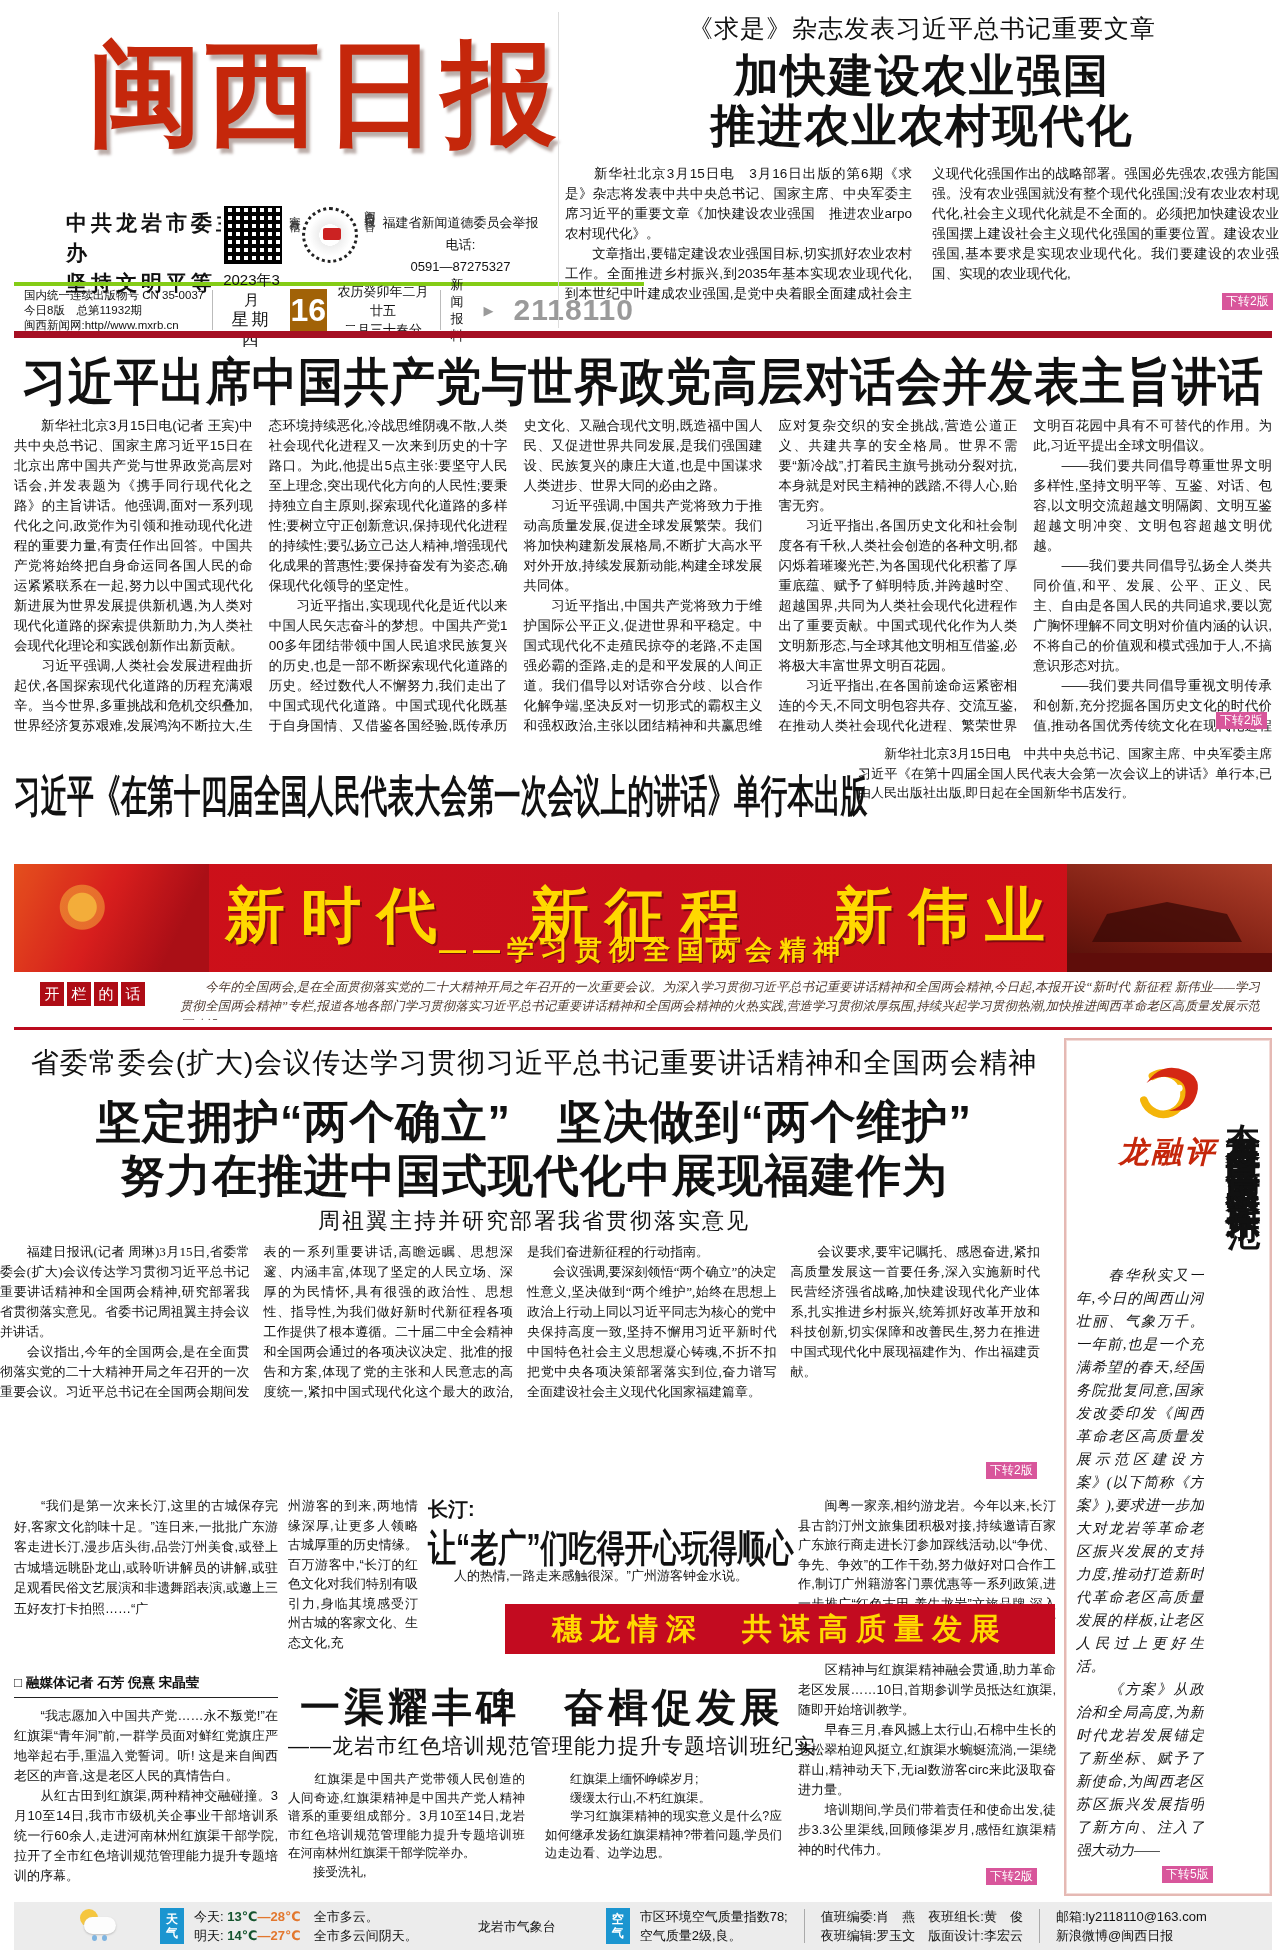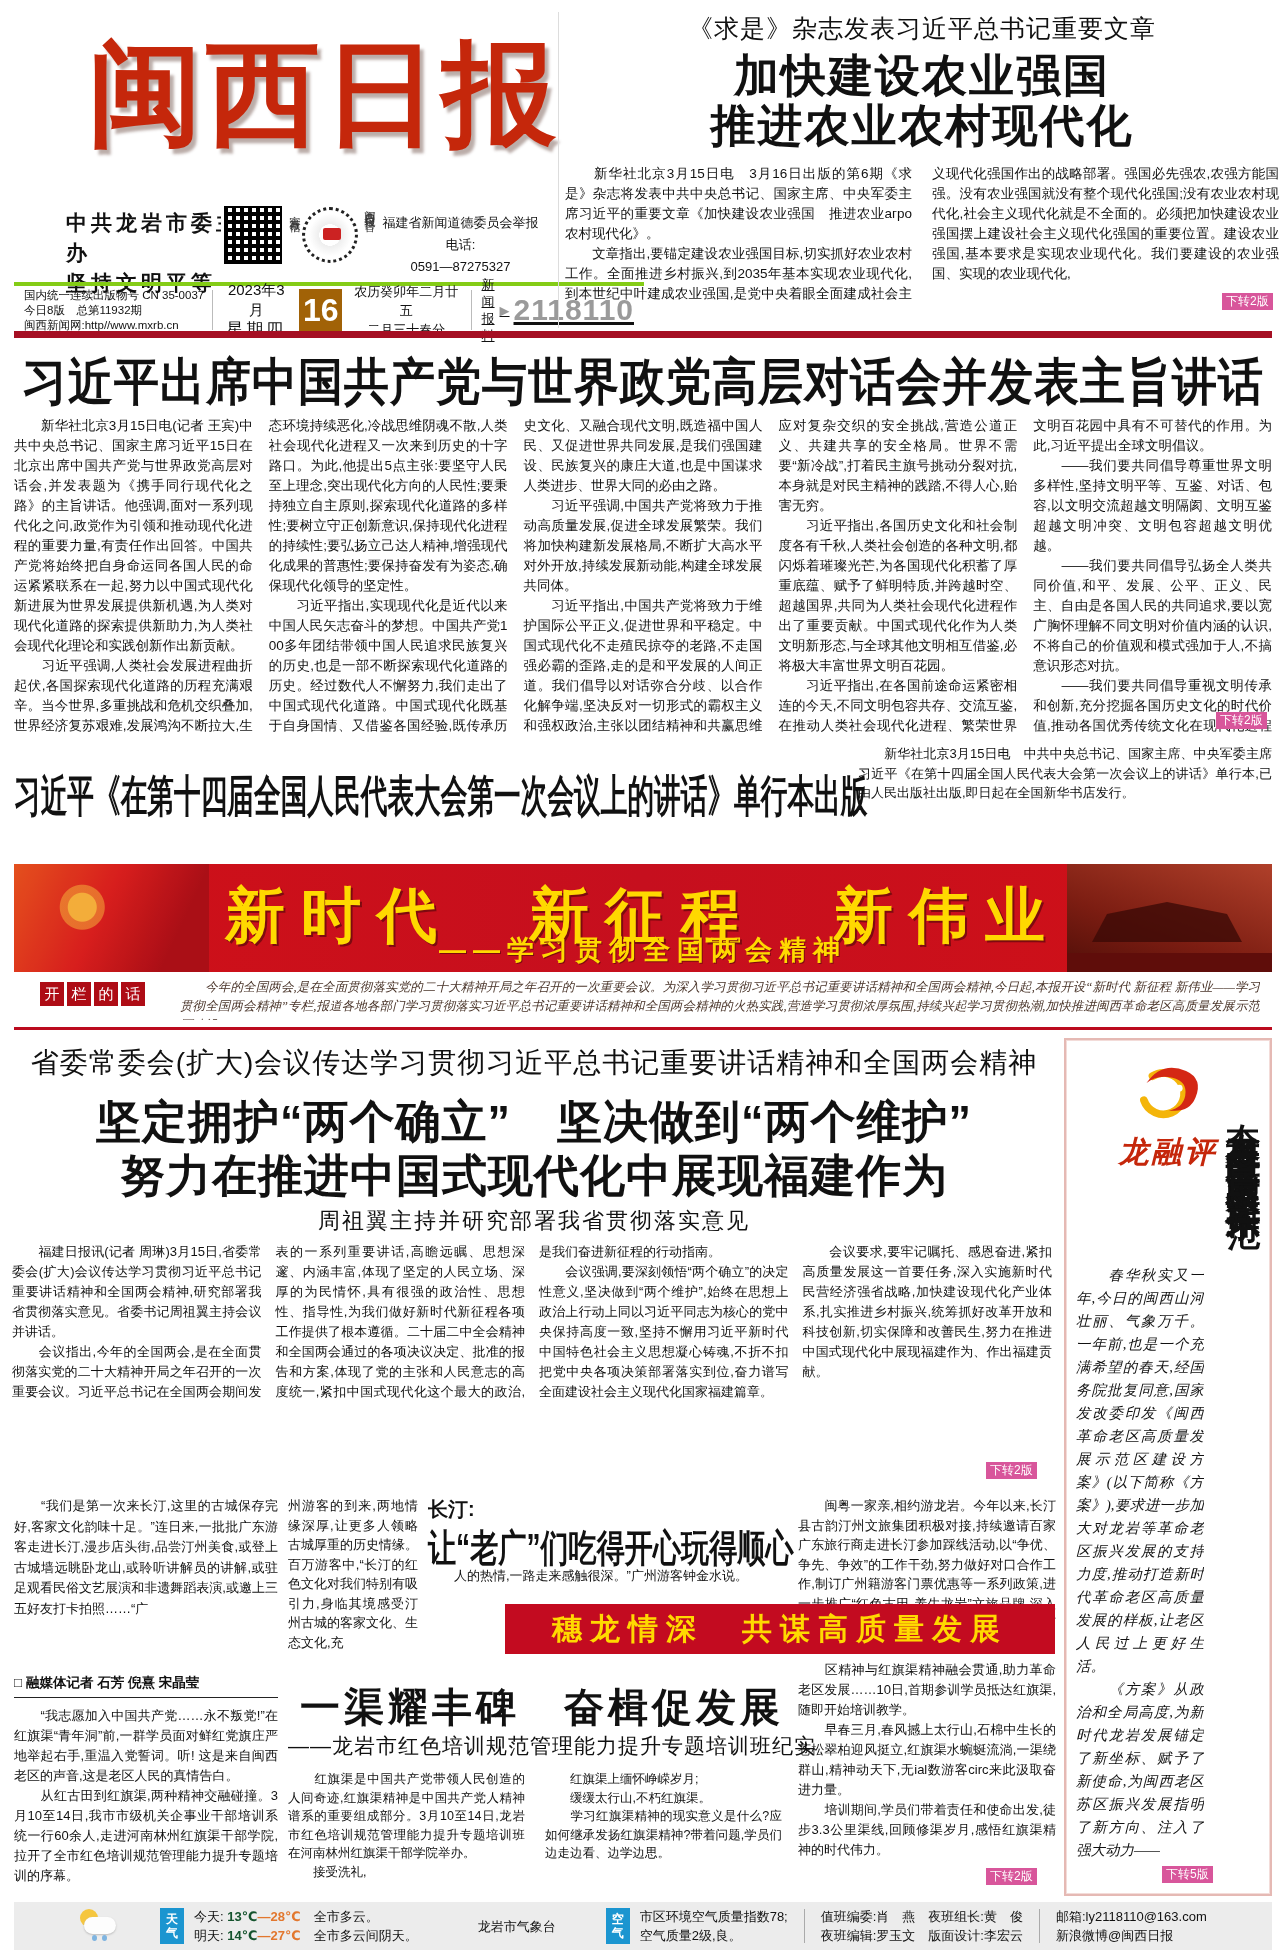--- a/index.html
+++ b/index.html
@@ -109,21 +109,21 @@
     <div class="seg" style="font-size:15px;line-height:20px;text-align:center;">
       <div>2023年3月</div>
       <div style="font-size:17px;letter-spacing:3px;">星期四</div>
     </div>
     <div class="dayblue">16</div>
     <div class="seg" style="font-size:13px;line-height:19px;text-align:center;">
       <div>农历癸卯年二月廿五</div>
       <div>二月三十春分</div>
     </div>
     <div class="v"></div>
-    <div class="seg" style="display:flex;align-items:center;gap:4px;text-decoration:underline;">
+    <div class="seg" style="display:flex;align-items:center;gap:20px;">
       <div style="font-size:13px;line-height:17px;">
         <div>新闻</div>
         <div>报料</div>
       </div>
       <span style="color:#9a9a9a;font-size:13px;">▶</span>
       <span class="tipnum">2118110</span>
     </div>
   </div>
 
   <div class="abs" style="left:558px;top:12px;width:714px;height:316px;border-left:1px solid #ddd;padding-left:6px;">
@@ -164,21 +164,21 @@
   <div class="abs" style="left:40px;top:982px;width:130px;">
     <span class="introbox">开</span><span class="introbox">栏</span><span class="introbox">的</span><span class="introbox">话</span>
   </div>
   <div class="abs introtext kai jt" style="left:180px;top:978px;width:1080px;height:42px;overflow:hidden;">　　今年的全国两会,是在全面贯彻落实党的二十大精神开局之年召开的一次重要会议。为深入学习贯彻习近平总书记重要讲话精神和全国两会精神,今日起,本报开设“新时代 新征程 新伟业——学习贯彻全国两会精神”专栏,报道各地各部门学习贯彻落实习近平总书记重要讲话精神和全国两会精神的火热实践,营造学习贯彻浓厚氛围,持续兴起学习贯彻热潮,加快推进闽西革命老区高质量发展示范区建设。</div>
   <div class="abs thinredrule" style="left:14px;top:1027px;width:1258px;height:3px;"></div>
 
   <div class="abs prov-kicker" style="left:14px;top:1044px;width:1040px;">省委常委会(扩大)会议传达学习贯彻习近平总书记重要讲话精神和全国两会精神</div>
   <div class="abs prov-h" style="left:14px;top:1092px;width:1040px;">坚定拥护“两个确立”　坚决做到“两个维护”</div>
   <div class="abs prov-h" style="left:14px;top:1146px;width:1040px;">努力在推进中国式现代化中展现福建作为</div>
   <div class="abs prov-sub" style="left:14px;top:1206px;width:1040px;">周祖翼主持并研究部署我省贯彻落实意见</div>
-  <div class="abs cols4 jt" style="left:12px;top:1242px;width:1040px;height:248px;font-size:13px;line-height:20px;">　　福建日报讯(记者 周琳)3月15日,省委常委会(扩大)会议传达学习贯彻习近平总书记重要讲话精神和全国两会精神,研究部署我省贯彻落实意见。省委书记周祖翼主持会议并讲话。
+  <div class="abs cols4 jt" style="left:0;top:1242px;width:1040px;height:248px;font-size:13px;line-height:20px;font-family:Liberation Serif, serif;">　　福建日报讯(记者 周琳)3月15日,省委常委会(扩大)会议传达学习贯彻习近平总书记重要讲话精神和全国两会精神,研究部署我省贯彻落实意见。省委书记周祖翼主持会议并讲话。
 　　会议指出,今年的全国两会,是在全面贯彻落实党的二十大精神开局之年召开的一次重要会议。习近平总书记在全国两会期间发表的一系列重要讲话,高瞻远瞩、思想深邃、内涵丰富,体现了坚定的人民立场、深厚的为民情怀,具有很强的政治性、思想性、指导性,为我们做好新时代新征程各项工作提供了根本遵循。二十届二中全会精神和全国两会通过的各项决议决定、批准的报告和方案,体现了党的主张和人民意志的高度统一,紧扣中国式现代化这个最大的政治,是我们奋进新征程的行动指南。
 　　会议强调,要深刻领悟“两个确立”的决定性意义,坚决做到“两个维护”,始终在思想上政治上行动上同以习近平同志为核心的党中央保持高度一致,坚持不懈用习近平新时代中国特色社会主义思想凝心铸魂,不折不扣把党中央各项决策部署落实到位,奋力谱写全面建设社会主义现代化国家福建篇章。
 　　会议要求,要牢记嘱托、感恩奋进,紧扣高质量发展这一首要任务,深入实施新时代民营经济强省战略,加快建设现代化产业体系,扎实推进乡村振兴,统筹抓好改革开放和科技创新,切实保障和改善民生,努力在推进中国式现代化中展现福建作为、作出福建贡献。</div>
   <div class="badge" style="left:986px;top:1462px;">下转2版</div>
 
   <div class="abs jt" style="left:14px;top:1496px;width:264px;height:168px;font-size:13px;line-height:20.5px;">　　“我们是第一次来长汀,这里的古城保存完好,客家文化韵味十足。”连日来,一批批广东游客走进长汀,漫步店头街,品尝汀州美食,或登上古城墙远眺卧龙山,或聆听讲解员的讲解,或驻足观看民俗文艺展演和非遗舞蹈表演,或邀上三五好友打卡拍照……“广</div>
   <div class="abs jt" style="left:288px;top:1496px;width:130px;height:160px;font-size:13px;line-height:19.5px;">州游客的到来,两地情缘深厚,让更多人领略古城厚重的历史情缘。百万游客中,“长汀的红色文化对我们特别有吸引力,身临其境感受汀州古城的客家文化、生态文化,充</div>
   <div class="abs" style="left:428px;top:1496px;width:362px;">
     <div style="font-size:20px;font-weight:bold;">长汀:</div>
     <div class="ct-h">让“老广”们吃得开心玩得顺心</div>

